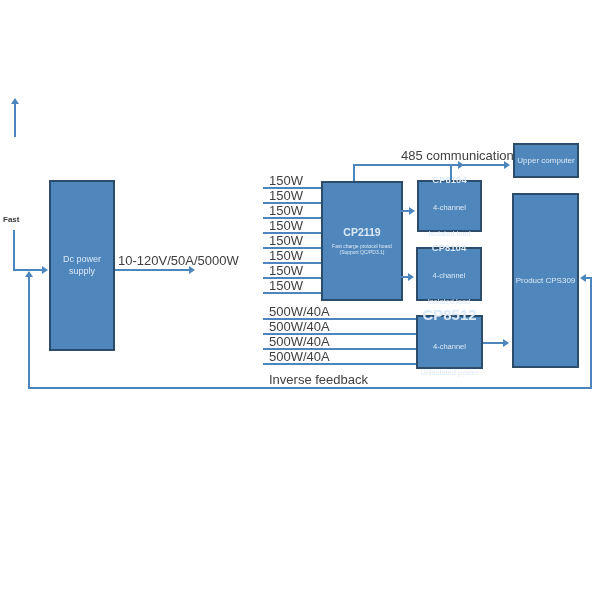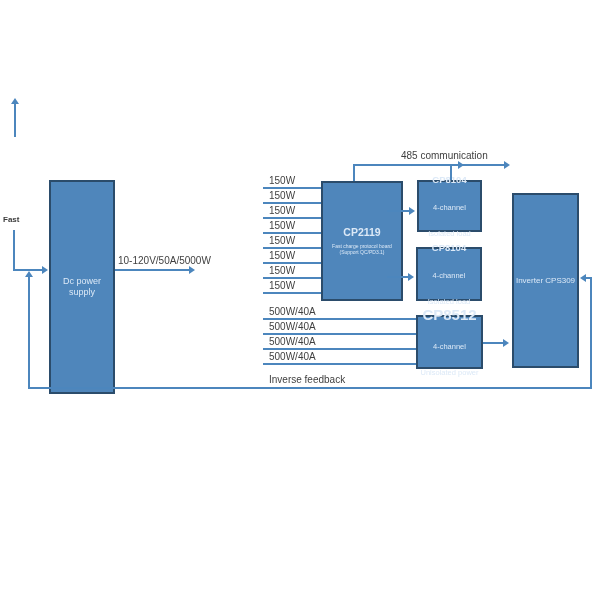--- a/index.html
+++ b/index.html
@@ -11,31 +11,31 @@
   .block{position:absolute;box-sizing:border-box;background:var(--fill);
          border:2px solid var(--border);color:var(--btext);
          display:flex;flex-direction:column;align-items:center;justify-content:center;
          text-align:center;line-height:1.25;}
   .hline{position:absolute;height:2px;background:var(--wire);}
   .vline{position:absolute;width:2px;background:var(--wire);}
   .arr{position:absolute;width:0;height:0;}
   .arr.r{border-top:4px solid transparent;border-bottom:4px solid transparent;border-left:6px solid var(--wire);}
   .arr.l{border-top:4px solid transparent;border-bottom:4px solid transparent;border-right:6px solid var(--wire);}
   .arr.u{border-left:4px solid transparent;border-right:4px solid transparent;border-bottom:6px solid var(--wire);}
-  .wlabel{position:absolute;font-size:10px;color:var(--ltext);white-space:nowrap;line-height:11px;}
+  .wlabel{position:absolute;font-size:13px;color:var(--ltext);white-space:nowrap;line-height:11px;}
   .bt{font-size:10.5px;font-weight:bold;}
   .bs{font-size:7.5px;margin-top:17px;}
   .tiny{font-size:5px;line-height:1.3;}
 </style>
 </head>
 <body>
 
 <div class="canvas">
 
-  <div class="block" style="left:49px;top:180px;width:66px;height:214px;font-size:9px;">
+  <div class="block" style="left:49px;top:180px;width:66px;height:171px;font-size:9px;">
     <span>Dc power supply</span>
   </div>
 
 
   <div class="block" style="left:321px;top:181px;width:82px;height:120px;">
     <div class="bt">CP2119</div>
     <div class="tiny" style="margin-top:3px;">Fast charge protocol board</div>
     <div class="tiny">(Support QC/PD3.1)</div>
   </div>
 
@@ -50,23 +50,26 @@
     <div class="bs">4-channel</div>
     <div class="bs">Isolated load</div>
   </div>
 
   <div class="block" style="left:416px;top:315px;width:67px;height:54px;">
     <div class="bt" style="font-size:15px;">CP8512</div>
     <div class="bs">4-channel</div>
     <div class="bs">Unisolated power</div>
   </div>
 
+  <div class="block" style="left:513px;top:143px;width:66px;height:35px;font-size:8px;">
+    <span>Upper computer</span>
+  </div>
 
   <div class="block" style="left:512px;top:193px;width:67px;height:175px;font-size:8px;">
-    <span>Inverter CPS309</span>
+    <span>Product CPS309</span>
   </div>
 
   <span class="wlabel" style="left:3px;top:214px;font-weight:bold;font-size:8px;color:#3b3b3b;">Fast</span>
   <span class="wlabel" style="left:118px;top:255px;">10-120V/50A/5000W</span>
   <span class="wlabel" style="left:401px;top:150px;">485 communication</span>
   <span class="wlabel" style="left:269px;top:374px;">Inverse feedback</span>
 
   <div class="arr u" style="left:11px;top:98px;"></div>
   <div class="vline" style="left:14px;top:103px;height:34px;"></div>
 

